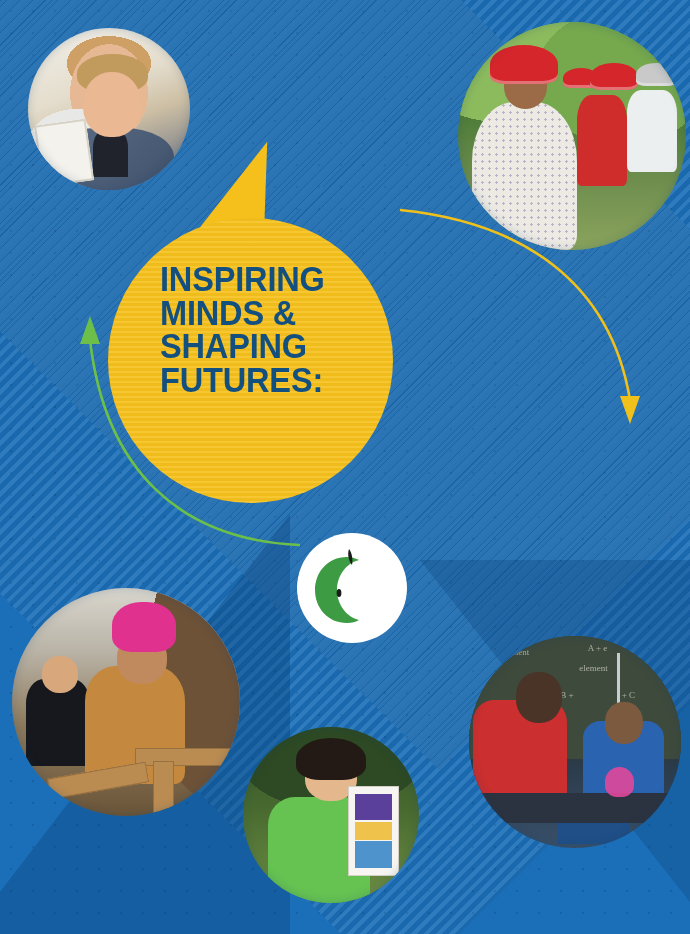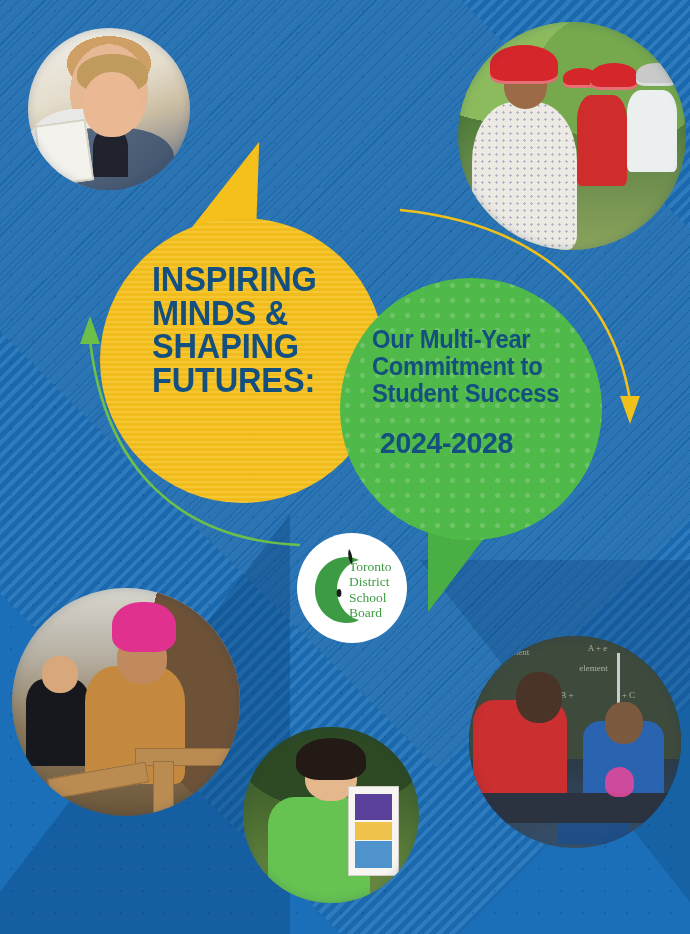--- a/index.html
+++ b/index.html
@@ -60,21 +60,21 @@
     border-color:transparent rgba(10,64,118,.28) transparent transparent;
   }
 
   
   .arrow-svg{ position:absolute; inset:0; width:690px; height:934px; pointer-events:none; }
 
   
   .bubble{ position:absolute; }
 
   .yellow-bubble{
-    left:100px; top:218px;
+    left:108px; top:218px;
     width:285px; height:285px;
   }
   .yellow-disc{
     position:absolute; inset:0;
     border-radius:50%;
     background:#f5c01c;
     background-image:repeating-linear-gradient(0deg,
       rgba(255,255,255,.10) 0px, rgba(255,255,255,.10) 2px,
       rgba(0,0,0,.018) 2px, rgba(0,0,0,.018) 5px);
   }
@@ -416,40 +416,28 @@
 
   <div class="bubble yellow-bubble">
     <div class="yellow-tail"></div>
     <div class="yellow-disc"></div>
     <div class="yellow-title">INSPIRING
 MINDS &amp;
 SHAPING
 FUTURES:</div>
   </div>
 
-  <div class="bubble green-bubble">
-    <div class="green-tail"></div>
-    <div class="green-disc"></div>
-    <div class="green-title">Our Multi-Year
-Commitment to
-Student Success</div>
-    <div class="green-years">2024-2028</div>
-  </div>
 
   <div class="logo">
     <svg class="logo-svg" width="110" height="110" viewBox="0 0 110 110">
       <path d="M50 24 C30 24, 18 40, 18 57 C18 75, 31 90, 50 90 C55 90, 59 89, 62 87
                C50 84, 40 72, 40 57 C40 42, 50 30, 62 27 C58 25, 54 24, 50 24 Z" fill="#3d9c43"></path>
       <path d="M52 16 C55 20, 56 26, 55 32 C52 28, 50 22, 52 16 Z" fill="#1c1c1c"></path>
       <ellipse cx="42" cy="60" rx="2.4" ry="4" fill="#1c1c1c"></ellipse>
     </svg>
-    <div class="logo-text">Toronto
-District
-School
-Board</div>
   </div>
 
 
   <div class="photo ph-outdoor">
     <div class="ph-inner">
       <div class="coat-black"></div>
       <div class="face3"></div>
       <div class="coat-tan"></div>
       <div class="face2"></div>
       <div class="hat"></div>

